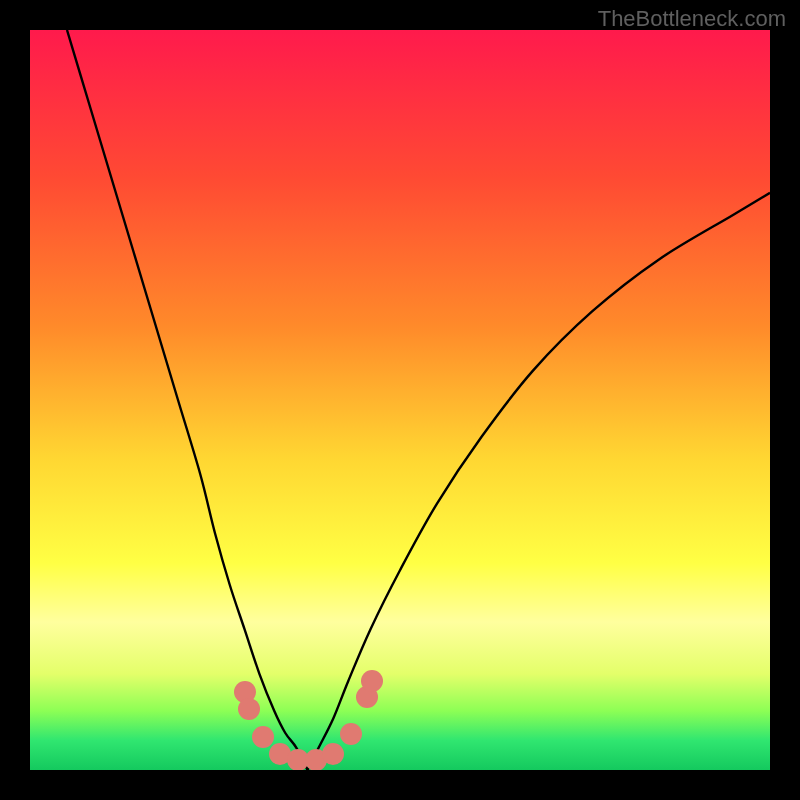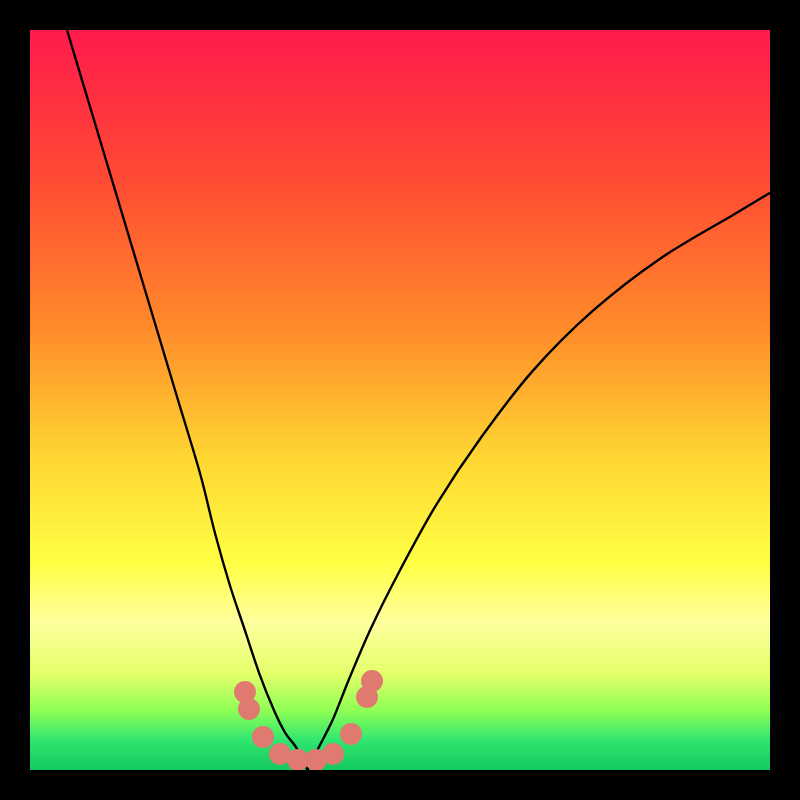--- a/index.html
+++ b/index.html
@@ -49,20 +49,21 @@
     position: absolute;
     background: #e07a71;
     border-radius: 50%;
     transform: translate(-50%, -50%);
   }
 </style>
 </head>
 <body>
 
 <div class="frame">
+  <div class="watermark">TheBottleneck.com</div>
   <div class="plotbox">
     <svg class="gradient" viewBox="0 0 740 740" preserveAspectRatio="none">
       <defs>
         <linearGradient id="bg" x1="0" y1="0" x2="0" y2="1">
             <stop offset="0%" stop-color="#ff1a4c"></stop>
             <stop offset="20%" stop-color="#ff4a33"></stop>
             <stop offset="40%" stop-color="#ff8a2a"></stop>
             <stop offset="58%" stop-color="#ffd732"></stop>
             <stop offset="72%" stop-color="#ffff44"></stop>
             <stop offset="80%" stop-color="#ffff9e"></stop>

